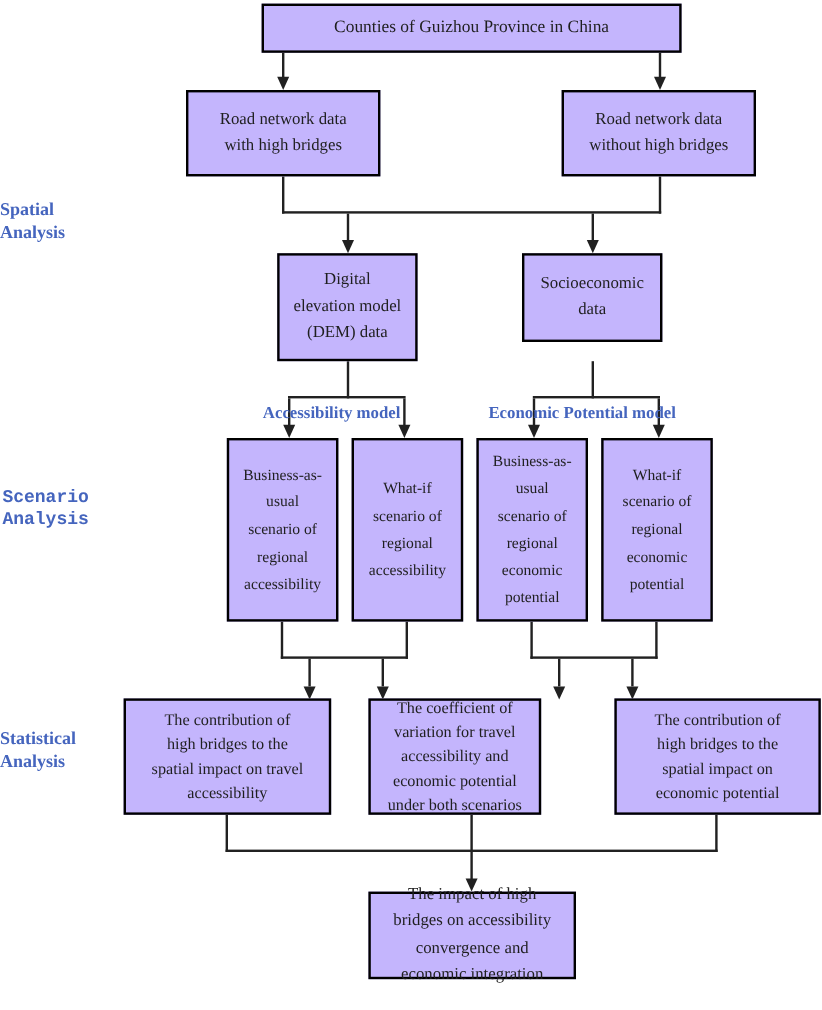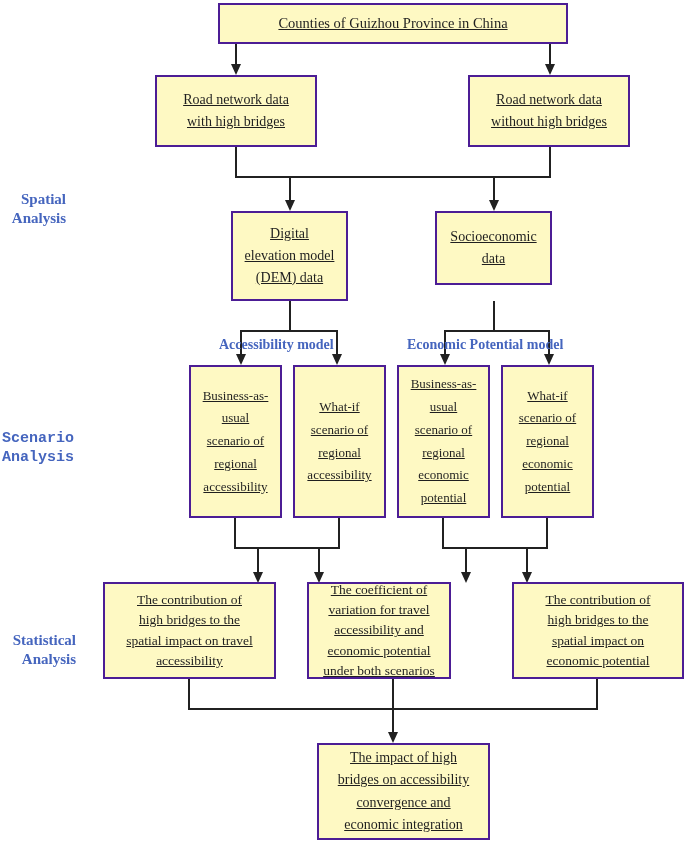--- a/index.html
+++ b/index.html
@@ -2,31 +2,31 @@
 <html><head>
 <meta charset="utf-8">
 <style>
   html,body{margin:0;padding:0;background:#ffffff;}
   .canvas{
     position:relative;width:685px;height:842px;background:#ffffff;overflow:hidden;
     font-family:"Liberation Serif","DejaVu Serif",serif;color:#1f1f1f;
     --line:#212121;--label-blue:#4565be;
   }
   .box{
-    position:absolute;box-sizing:border-box;border:2px solid #4c1d95;background:#fef9c3;
+    position:absolute;box-sizing:border-box;border:2px solid #000000;background:#c4b5fd;
     display:flex;align-items:center;justify-content:center;text-align:center;
-    white-space:pre-line;line-height:1.55;font-size:14px;text-decoration:underline;
+    white-space:pre-line;line-height:1.55;font-size:14px;
   }
   .vline{position:absolute;width:2px;background:var(--line);}
   .hline{position:absolute;height:2px;background:var(--line);}
   .arrow{position:absolute;width:0;height:0;border-left:5px solid transparent;
     border-right:5px solid transparent;border-top:11px solid var(--line);}
   .side-label{
     position:absolute;color:var(--label-blue);font-weight:bold;font-size:15px;
-    line-height:1.28;text-align:right;white-space:pre-line;margin-top:24px;
+    line-height:1.28;text-align:left;white-space:pre-line;
   }
   .model-label{
     position:absolute;color:var(--label-blue);font-weight:bold;font-size:14px;
     white-space:nowrap;z-index:3;
   }
   .scenario{font-size:13px;line-height:1.75;}
   .stat{font-size:13.5px;line-height:1.5;}
 </style>
 </head>
 <body>
@@ -134,18 +134,18 @@
   <div class="box stat" style="left:307px;top:582px;width:144px;height:97px;">The coefficient of
 variation for travel
 accessibility and
 economic potential
 under both scenarios</div>
   <div class="box stat" style="left:512px;top:582px;width:172px;height:97px;">The contribution of
 high bridges to the
 spatial impact on
 economic potential</div>
 
-  <div class="box" style="left:317px;top:743px;width:173px;height:97px;line-height:1.6;">The impact of high
+  <div class="box" style="left:307px;top:743px;width:173px;height:73px;line-height:1.6;">The impact of high
 bridges on accessibility
 convergence and
 economic integration</div>
 
 </div>
 
 </body></html>

